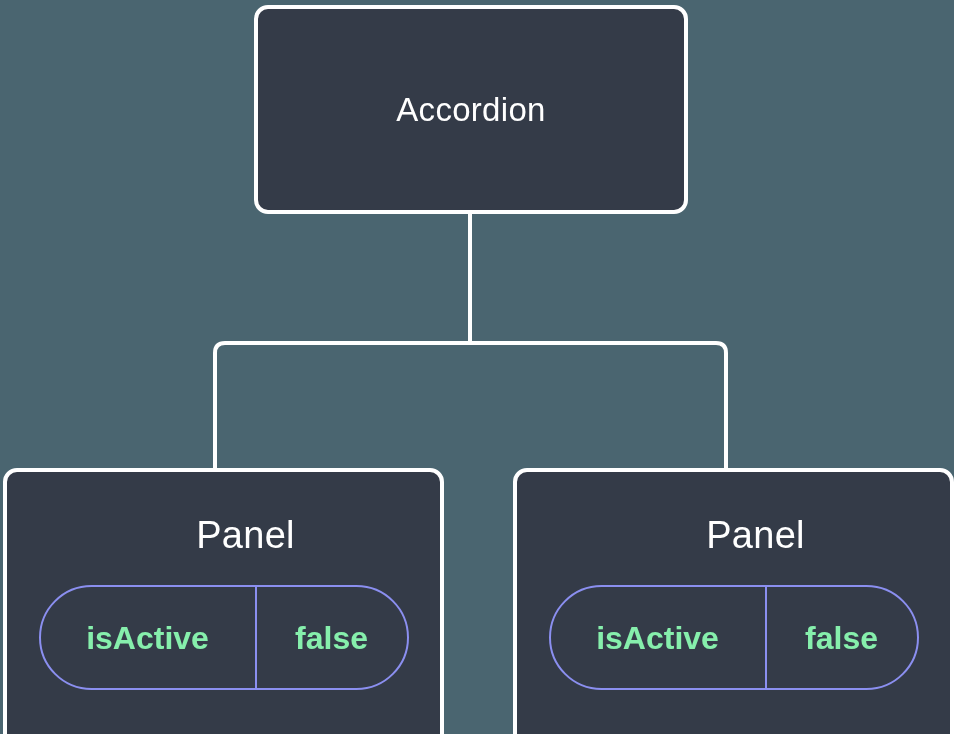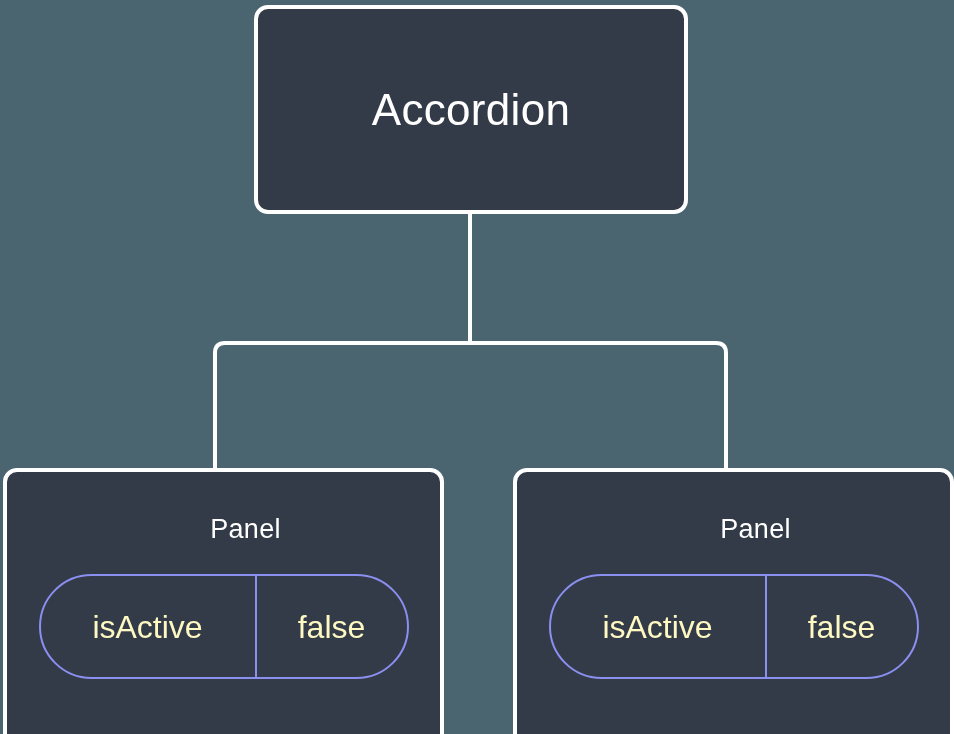--- a/index.html
+++ b/index.html
@@ -44,36 +44,36 @@
 
   
   .node.root {
     left: 254px;
     top: 5px;
     width: 434px;
     height: 209px;
     justify-content: center;
   }
   .node.root .node-title {
-    font-size: 44px;
+    font-size: 33px;
   }
 
   
   .node.leaf {
     width: 441px;
     top: 468px;
     height: 280px;
     padding-top: 44px;
     border-bottom-left-radius: 0;
     border-bottom-right-radius: 0;
   }
   .node.leaf.left  { left: 3px; }
   .node.leaf.right { left: 513px; }
   .node.leaf .node-title {
-    font-size: 27px;
+    font-size: 38px;
     margin-left: 44px;
   }
 
   .node-title {
     color: #ffffff;
     font-weight: 400;
     letter-spacing: 0.3px;
     line-height: 1;
     white-space: nowrap;
   }
@@ -87,24 +87,25 @@
     border-radius: 56px;
     display: flex;
     align-items: stretch;
     overflow: hidden;
   }
   .prop-key,
   .prop-val {
     display: flex;
     align-items: center;
     justify-content: center;
-    color: #fef9c3;
+    color: #86efac;
     font-size: 32px;
     line-height: 1;
     white-space: nowrap;
+    font-weight: bold;
   }
   .prop-key {
     width: 214px;
     border-right: 2px solid #8b8ff0;
   }
   .prop-val {
     width: 150px;
     text-align: right;
   }
 </style>

